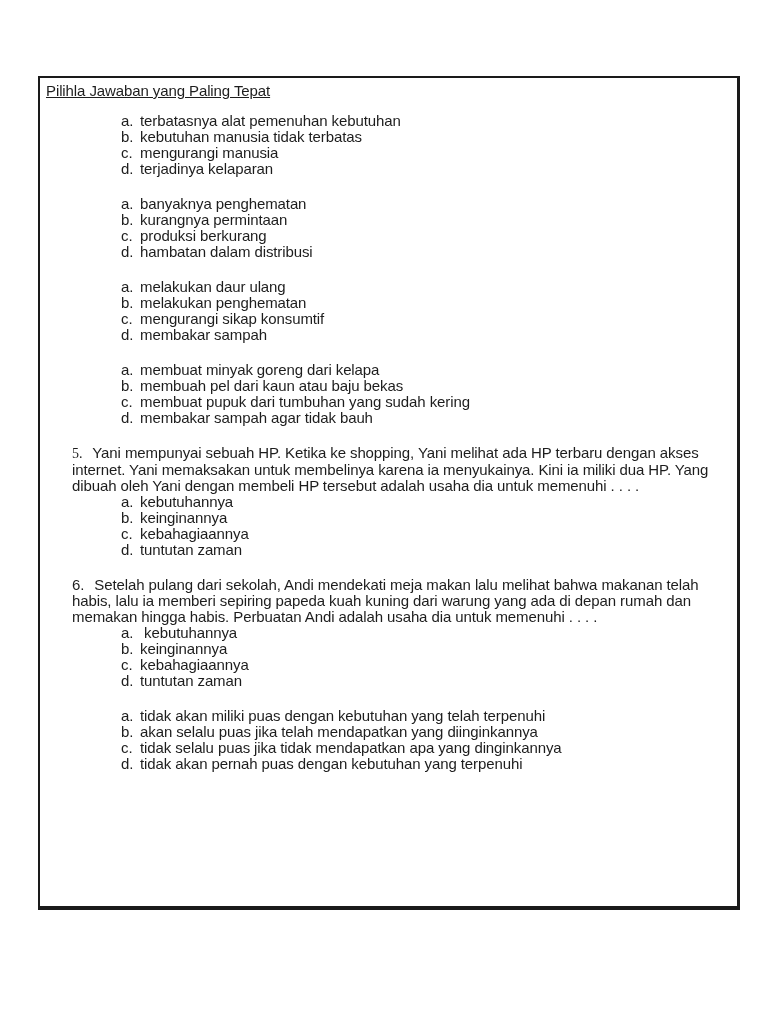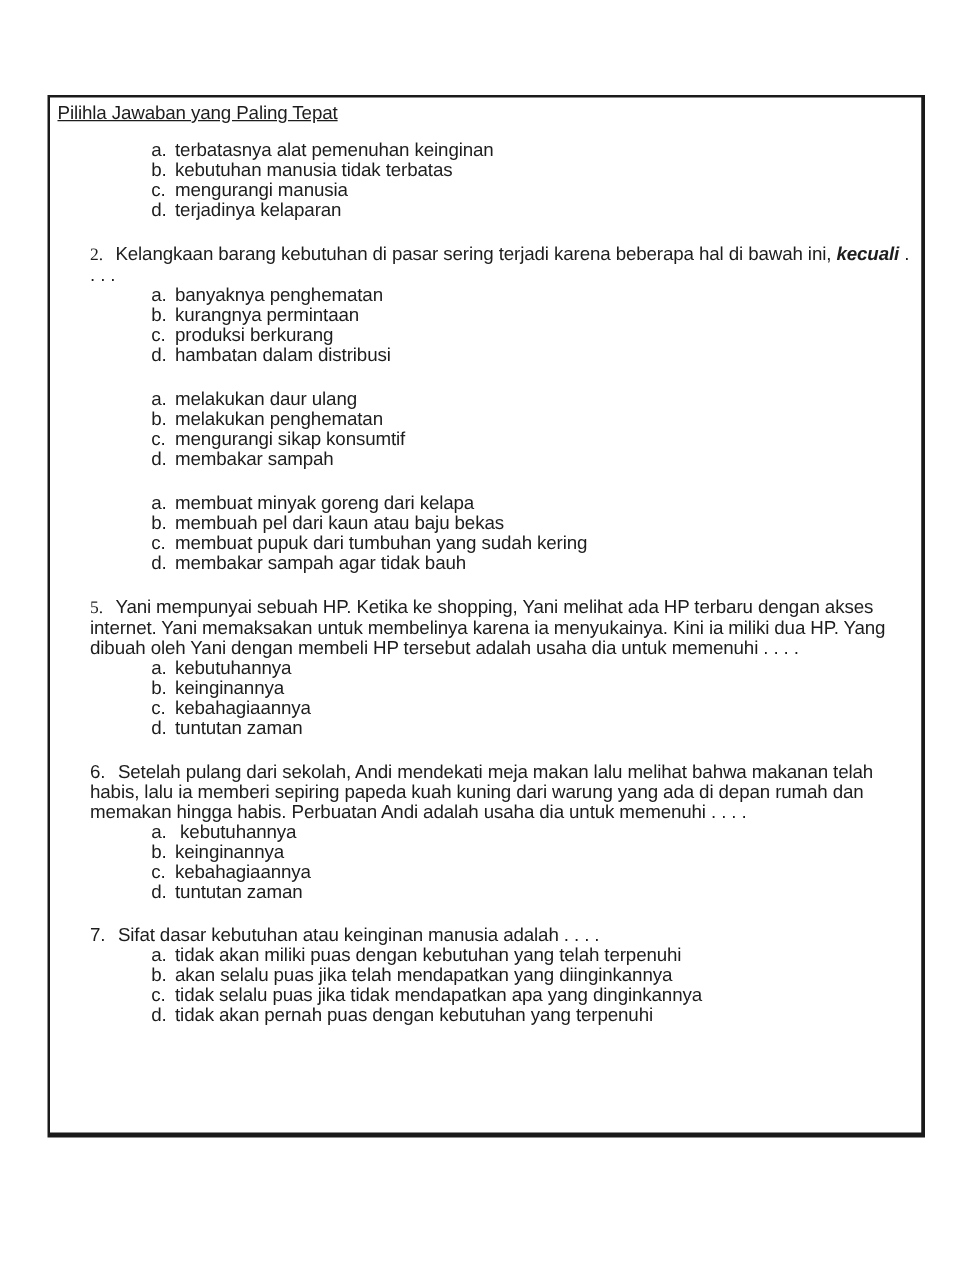--- a/index.html
+++ b/index.html
@@ -62,38 +62,37 @@
 </head>
 <body>
 
 <div class="sheet">
   <h1 class="title">Pilihla Jawaban yang Paling Tepat</h1>
   <div>
       <div class="question">
     <div class="options">
       <div class="option">
         <span class="opt-letter">a.</span>
-        <span class="opt-text">terbatasnya alat pemenuhan keinginan</span>
+        <span class="opt-text">terbatasnya alat pemenuhan kebutuhan</span>
       </div>
       <div class="option">
         <span class="opt-letter">b.</span>
         <span class="opt-text">kebutuhan manusia tidak terbatas</span>
       </div>
       <div class="option">
         <span class="opt-letter">c.</span>
         <span class="opt-text">mengurangi manusia</span>
       </div>
       <div class="option">
         <span class="opt-letter">d.</span>
         <span class="opt-text">terjadinya kelaparan</span>
       </div>
     </div>
   </div>
       <div class="question">
-    <p class="q-text"><span class="q-num serif">2.</span><span>Kelangkaan barang kebutuhan di pasar sering terjadi karena beberapa hal di bawah ini, </span><span class="kw">kecuali</span><span> . . . .</span></p>
     <div class="options">
       <div class="option">
         <span class="opt-letter">a.</span>
         <span class="opt-text">banyaknya penghematan</span>
       </div>
       <div class="option">
         <span class="opt-letter">b.</span>
         <span class="opt-text">kurangnya permintaan</span>
       </div>
       <div class="option">
@@ -182,21 +181,20 @@
         <span class="opt-letter">c.</span>
         <span class="opt-text">kebahagiaannya</span>
       </div>
       <div class="option">
         <span class="opt-letter">d.</span>
         <span class="opt-text">tuntutan zaman</span>
       </div>
     </div>
   </div>
       <div class="question">
-    <p class="q-text"><span class="q-num">7.</span><span>Sifat dasar kebutuhan atau keinginan manusia adalah  . . . .</span><span class="kw"></span><span></span></p>
     <div class="options">
       <div class="option">
         <span class="opt-letter">a.</span>
         <span class="opt-text">tidak akan miliki puas dengan kebutuhan yang telah terpenuhi</span>
       </div>
       <div class="option">
         <span class="opt-letter">b.</span>
         <span class="opt-text">akan selalu puas jika telah mendapatkan yang diinginkannya</span>
       </div>
       <div class="option">

